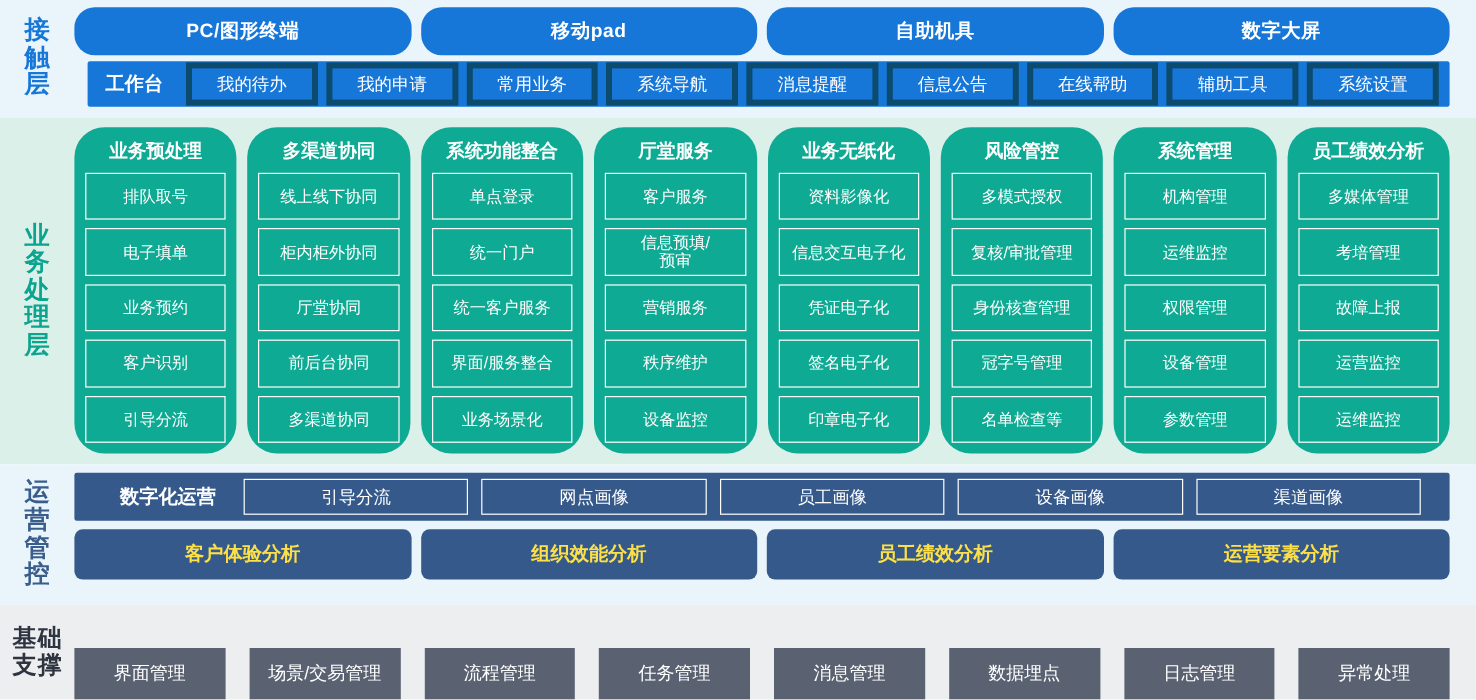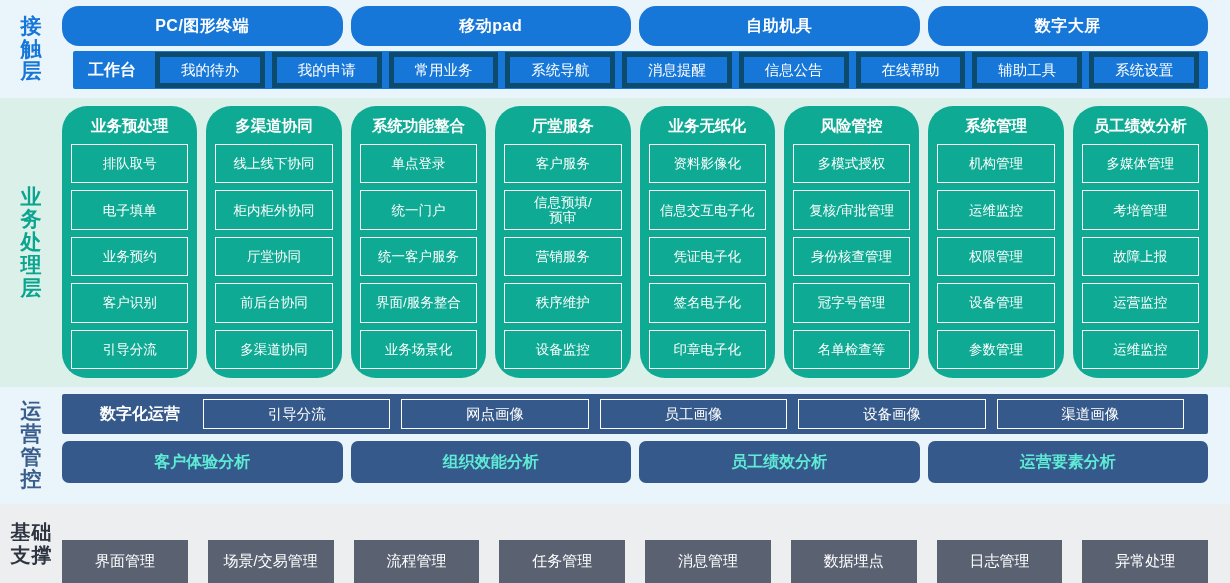--- a/index.html
+++ b/index.html
@@ -85,21 +85,21 @@
     box-sizing:border-box;
   }
   .ops-title{color:#fff;font-size:16px;font-weight:bold;padding:0 12px 0 14px;white-space:nowrap;}
   .ops-item{
     flex:1 1 0;height:28px;border:1px solid #ffffff;
     display:flex;align-items:center;justify-content:center;
     color:#fff;font-size:14.5px;white-space:nowrap;
   }
   .ops-row2{display:flex;gap:8px;height:42px;}
   .ops-pill{
-    flex:1 1 0;background:#35598a;color:#5eead4;border-radius:7px;
+    flex:1 1 0;background:#35598a;color:#fde047;border-radius:7px;
     display:flex;align-items:center;justify-content:center;
     font-size:16px;font-weight:bold;
   }
 
   
   .layer-base{background:#eceef0;height:79px;}
   .layer-base .band-label{color:#2f3540;font-size:20px;}
   .grid2{
     display:grid;grid-template-columns:auto auto;
     column-gap:1px;row-gap:2px;line-height:1.05;

